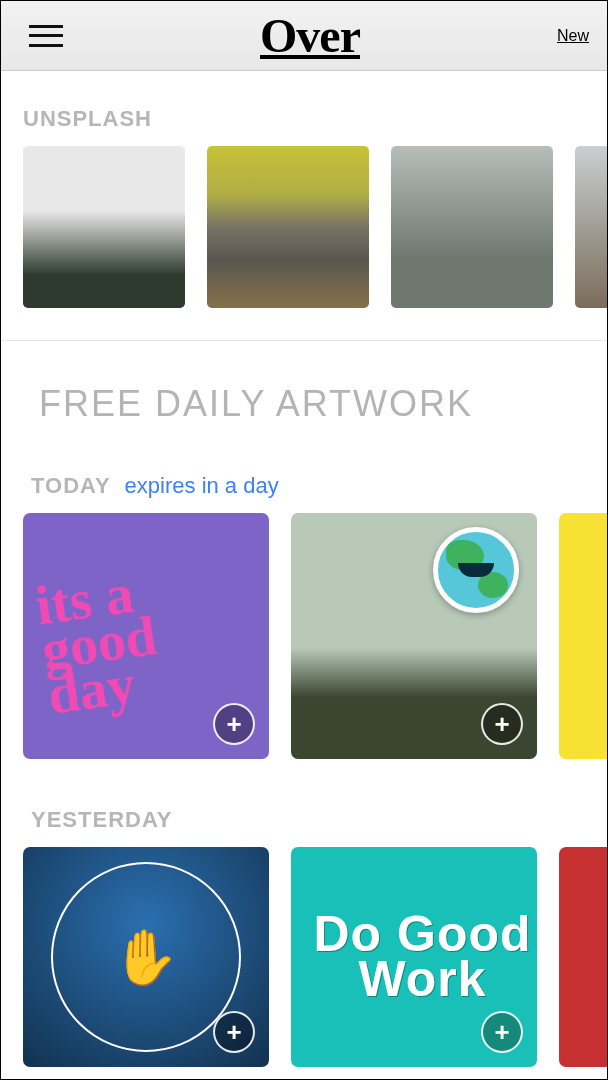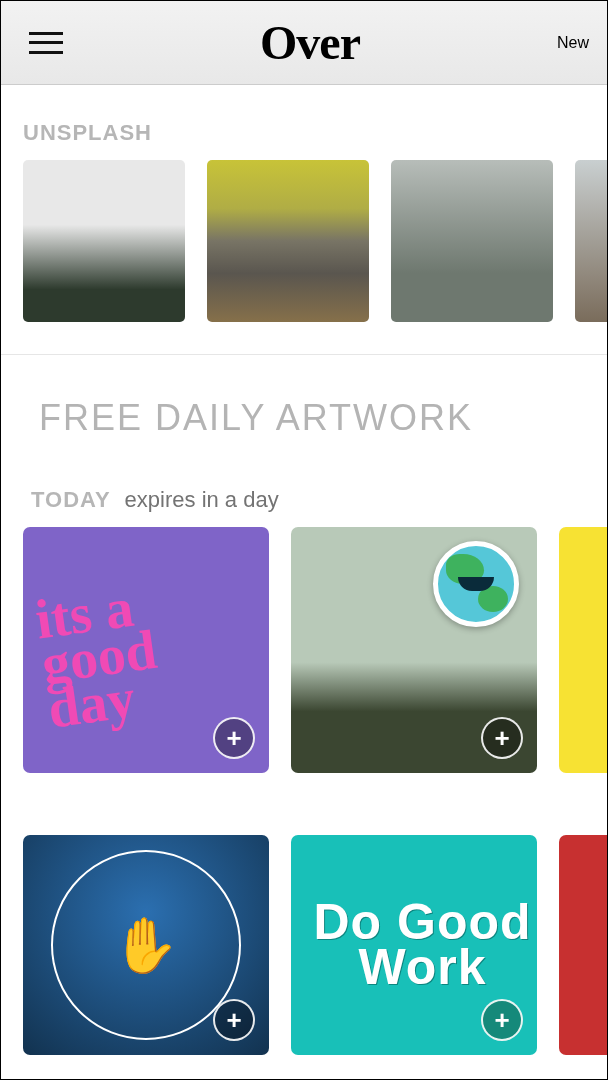--- a/index.html
+++ b/index.html
@@ -6,27 +6,28 @@
 body {
   width: 608px;
   height: 1080px;
   font-family: -apple-system, "Helvetica Neue", Arial, sans-serif;
   background: #fff;
   overflow: hidden;
   border: 1px solid #000;
 }
 
 .header {
-  height: 84px;
+  height: 70px;
   background: linear-gradient(#f2f2f2, #e8e8e8);
   border-bottom: 1px solid #ccc;
   display: flex;
   align-items: center;
   padding: 0 18px 0 28px;
   justify-content: space-between;
+  text-decoration: underline;
 }
 .hamburger {
   width: 34px; height: 22px;
   display: flex; flex-direction: column; justify-content: space-between;
   cursor: pointer;
 }
 .hamburger span {
   height: 3px; background: #111; width: 100%;
 }
 .brand {
@@ -76,21 +77,21 @@
   gap: 14px;
   align-items: center;
   padding: 48px 0 14px 30px;
 }
 .subhead .title {
   color: #b6b6b6;
   font-size: 22px;
   font-weight: 700;
   letter-spacing: 1px;
 }
-.subhead .expiry { font-size: 22px; color: #737373; }
+.subhead .expiry { font-size: 22px; color: #3b82f6; }
 .subhead .expiry.urgent { color: #e33c2f; }
 .art-scroll {
   display: flex;
   gap: 22px;
   padding-left: 22px;
   overflow: hidden;
 }
 .art-card {
   width: 246px; height: 246px;
   flex-shrink: 0;
@@ -215,20 +216,21 @@
         <div class="face"></div>
       </div>
     <div class="add-btn">+</div>
   </div>
   <div class="art-card t3">
     
   </div>
 </div>
 
 <div class="subhead">
+  <span class="title">YESTERDAY</span>
 </div>
 <div class="art-scroll yesterday-row">
   <div class="art-card y1">
     <div class="ring"></div>
     <div class="hand">✋</div>
     <div class="add-btn">+</div>
   </div>
   <div class="art-card y2">
     <div class="letter">Do Good Work</div>
     <div class="add-btn green">+</div>

